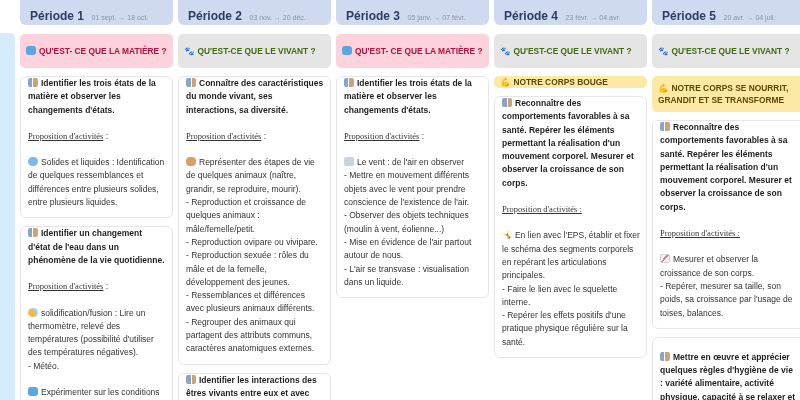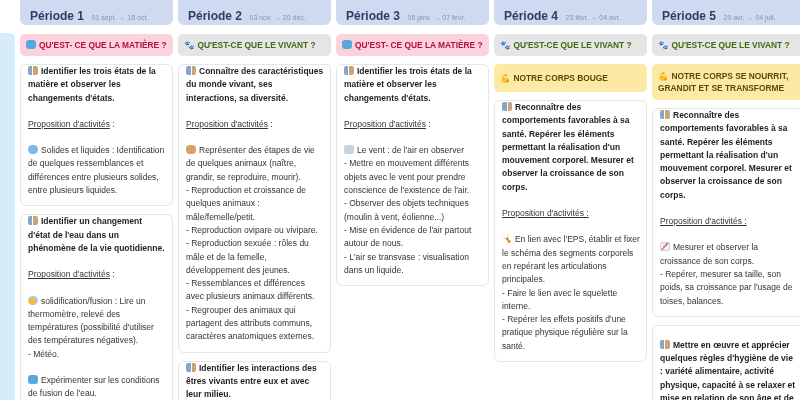--- a/index.html
+++ b/index.html
@@ -8,30 +8,30 @@
 
   .side-strip { position: absolute; left: 0; top: 33px; width: 15px; height: 380px; background: #d6ecfa; border-radius: 0 5px 0 0; }
 
   .board { position: absolute; left: 20px; top: 0; width: 800px; display: flex; gap: 5px; }
   .col { width: 153px; flex: 0 0 153px; display: flex; flex-direction: column; }
 
   .period-head { height: 25px; background: #cfd9ef; border-radius: 0 0 6px 6px; padding: 6px 0 0 10px; white-space: nowrap; overflow: hidden; }
   .period-name { font-weight: bold; font-size: 12px; color: #2c3e63; }
   .period-dates { font-size: 7px; color: #8a93ad; margin-left: 3px; }
 
-  .tag { margin-top: 9px; border-radius: 5px; padding: 5px 6px; font-size: 8.4px; font-weight: bold; line-height: 12px; }
+  .tag { margin-top: 9px; border-radius: 5px; padding: 11px 6px; font-size: 8.4px; font-weight: bold; line-height: 12px; }
   .tag.pink { background: #fcd2dc; color: #b0123d; }
   .tag.green { background: #e5e5e5; color: #3f6b12; }
   .tag.yellow { background: #fce9a5; color: #5a4a06; }
   .tag .ic { display: inline-block; margin-right: 3px; }
 
   .card { margin-top: 8px; border: 1px solid #e4e6ea; border-radius: 6px; background: #ffffff; padding: 0 6px 8px 7px; font-size: 8.5px; line-height: 13.3px; color: #333; }
   .card .goal { font-weight: bold; color: #1f1f1f; }
   .card .blank { height: 13px; }
-  .card .prop { text-decoration: underline; }
+  .card .prop { text-decoration: underline; font-family: Liberation Serif, serif; }
   .emoji { display: inline-block; width: 10px; height: 9px; border-radius: 2px; vertical-align: -1px; margin-right: 3px; }
   .em-book { background: linear-gradient(90deg,#8aa4c8 0,#8aa4c8 45%,#fff 45%,#fff 55%,#c9a37a 55%); }
   .em-cube { background: #5aa6de; border-radius: 3px; }
   .em-paw { color: #3b7fcf; }
   .em-muscle { color: #f0a43a; }
   .em-magnet { background: #7fb8e8; border-radius: 5px; }
   .em-sun { background: radial-gradient(circle at 40% 60%, #f6b93b 0 45%, #a9cde8 46%); border-radius: 5px; }
   .em-chart { background: linear-gradient(135deg,#f2f2f2 0 40%,#e87d8e 40% 55%,#f2f2f2 55%); border: 1px solid #cfcfcf; }
   .em-wind { background: #c8d4de; }
   .em-dog { background: #d9a066; border-radius: 4px; }
@@ -120,21 +120,21 @@
   </div>
 
   <div class="col">
     <div class="period-head">
       <span class="period-name">Période 4</span>
       <span class="period-dates">23 févr. → 04 avr.</span>
     </div>
     <div class="tag green">
       <span class="ic em-paw">🐾</span><span>QU'EST-CE QUE LE VIVANT ?</span>
     </div>
-    <div class="tag yellow" style="margin-top:8px;padding:8px 6px;">
+    <div class="tag yellow" style="margin-top:8px;padding:0 6px;">
       <span class="ic em-muscle">💪</span><span>NOTRE CORPS BOUGE</span>
     </div>
     <div class="card">
       <div class="goal"><span class="emoji em-book"></span><span>Reconnaître des comportements favorables à sa santé. Repérer les éléments permettant la réalisation d'un mouvement corporel. Mesurer et observer la croissance de son corps.</span></div>
       <div class="blank"></div>
       <div><span class="prop">Proposition d'activités :</span></div>
       <div class="blank"></div>
       <div><span class="em-run">🤸 </span><span>En lien avec l'EPS, établir et fixer le schéma des segments corporels en repérant les articulations principales.</span></div>
       <div>- Faire le lien avec le squelette interne.</div>
       <div>- Repérer les effets positifs d'une pratique physique régulière sur la santé.</div>

